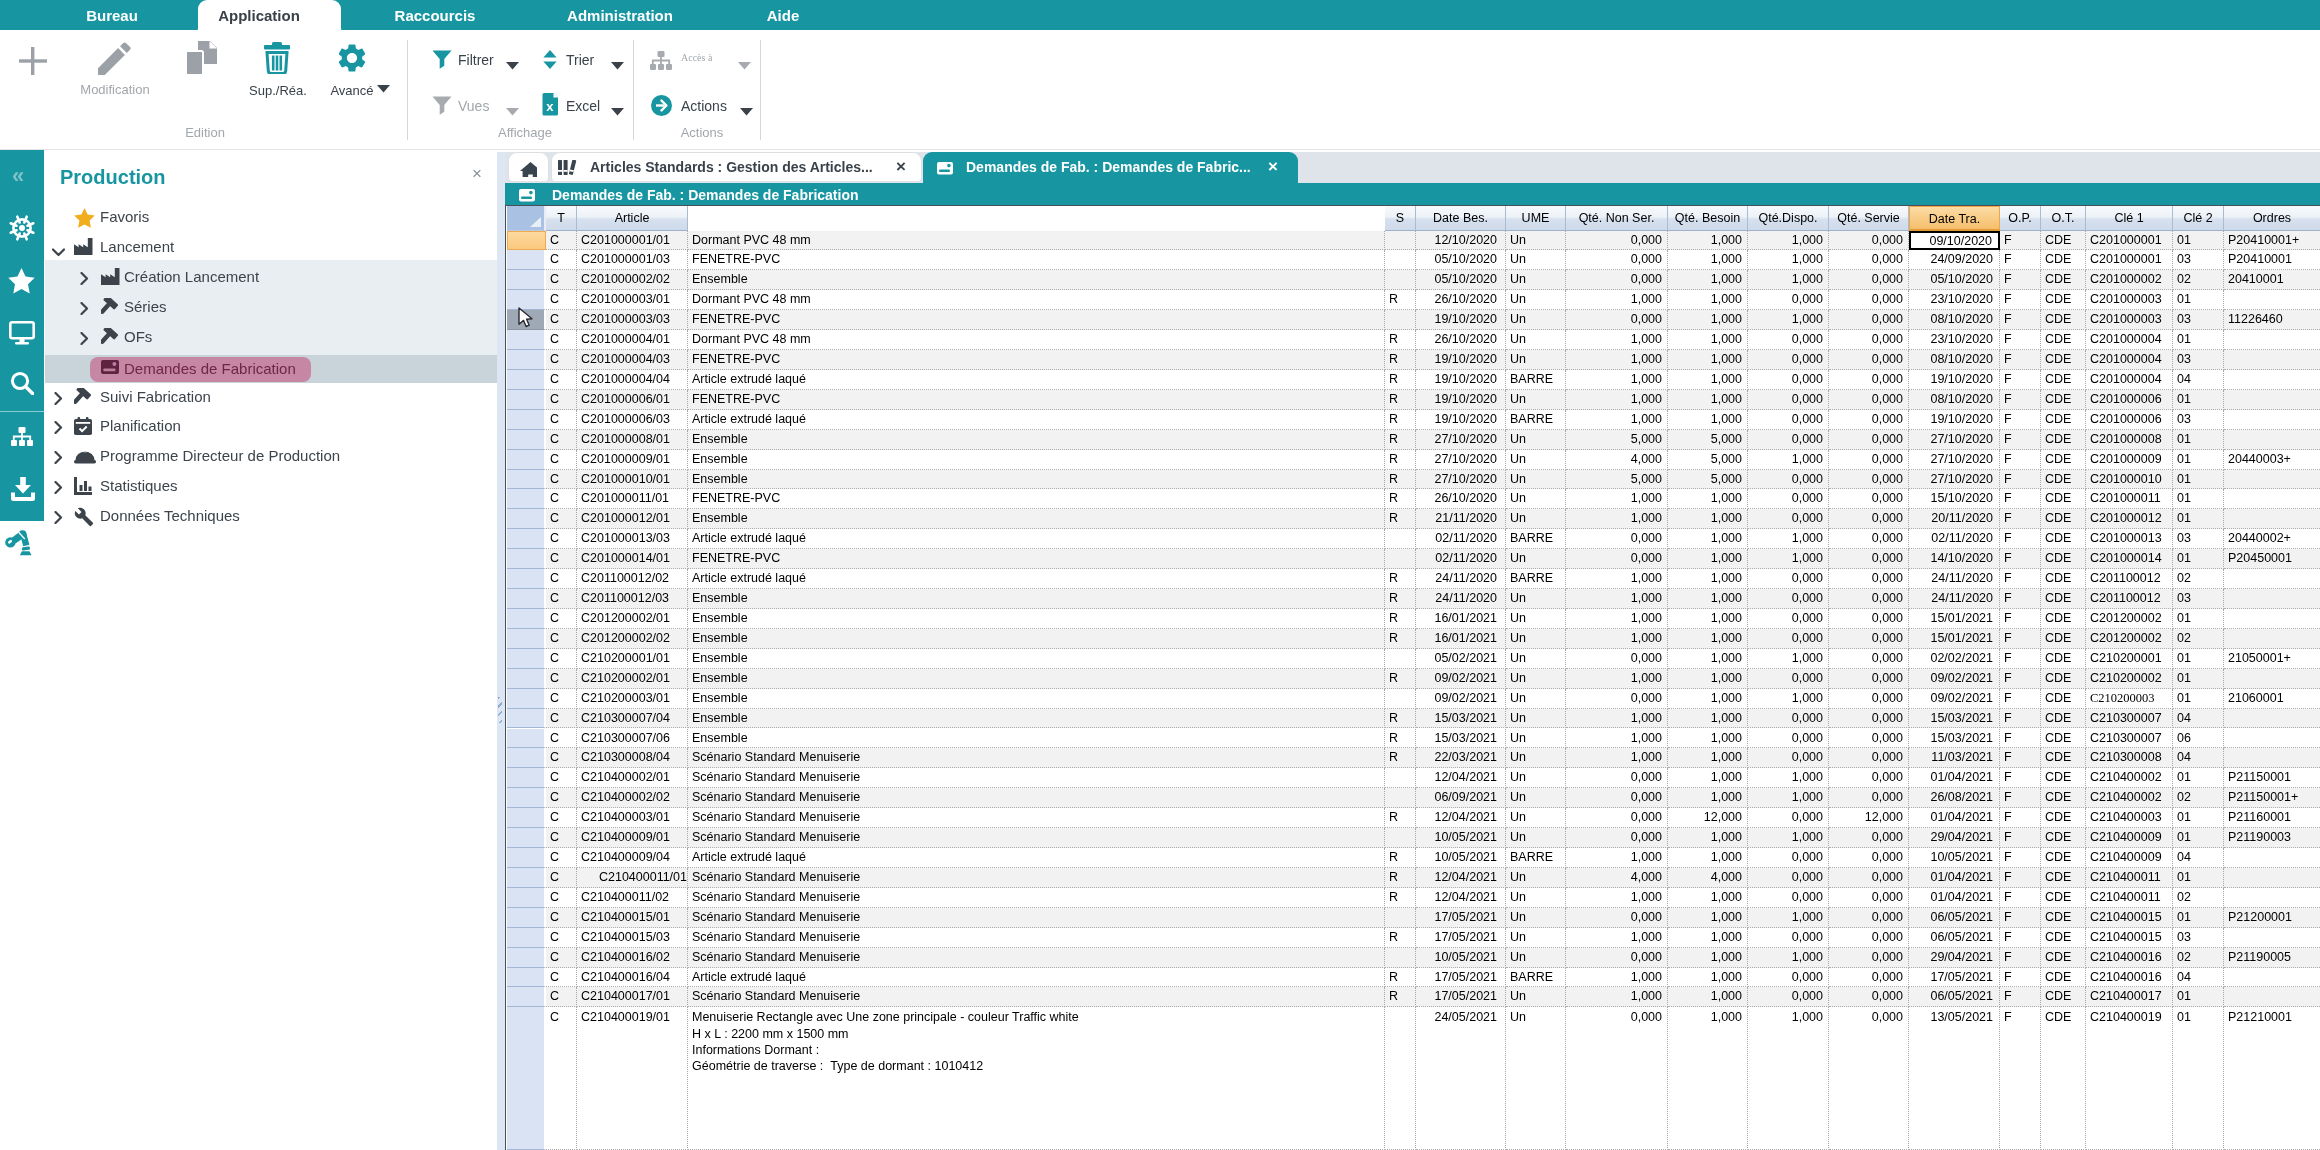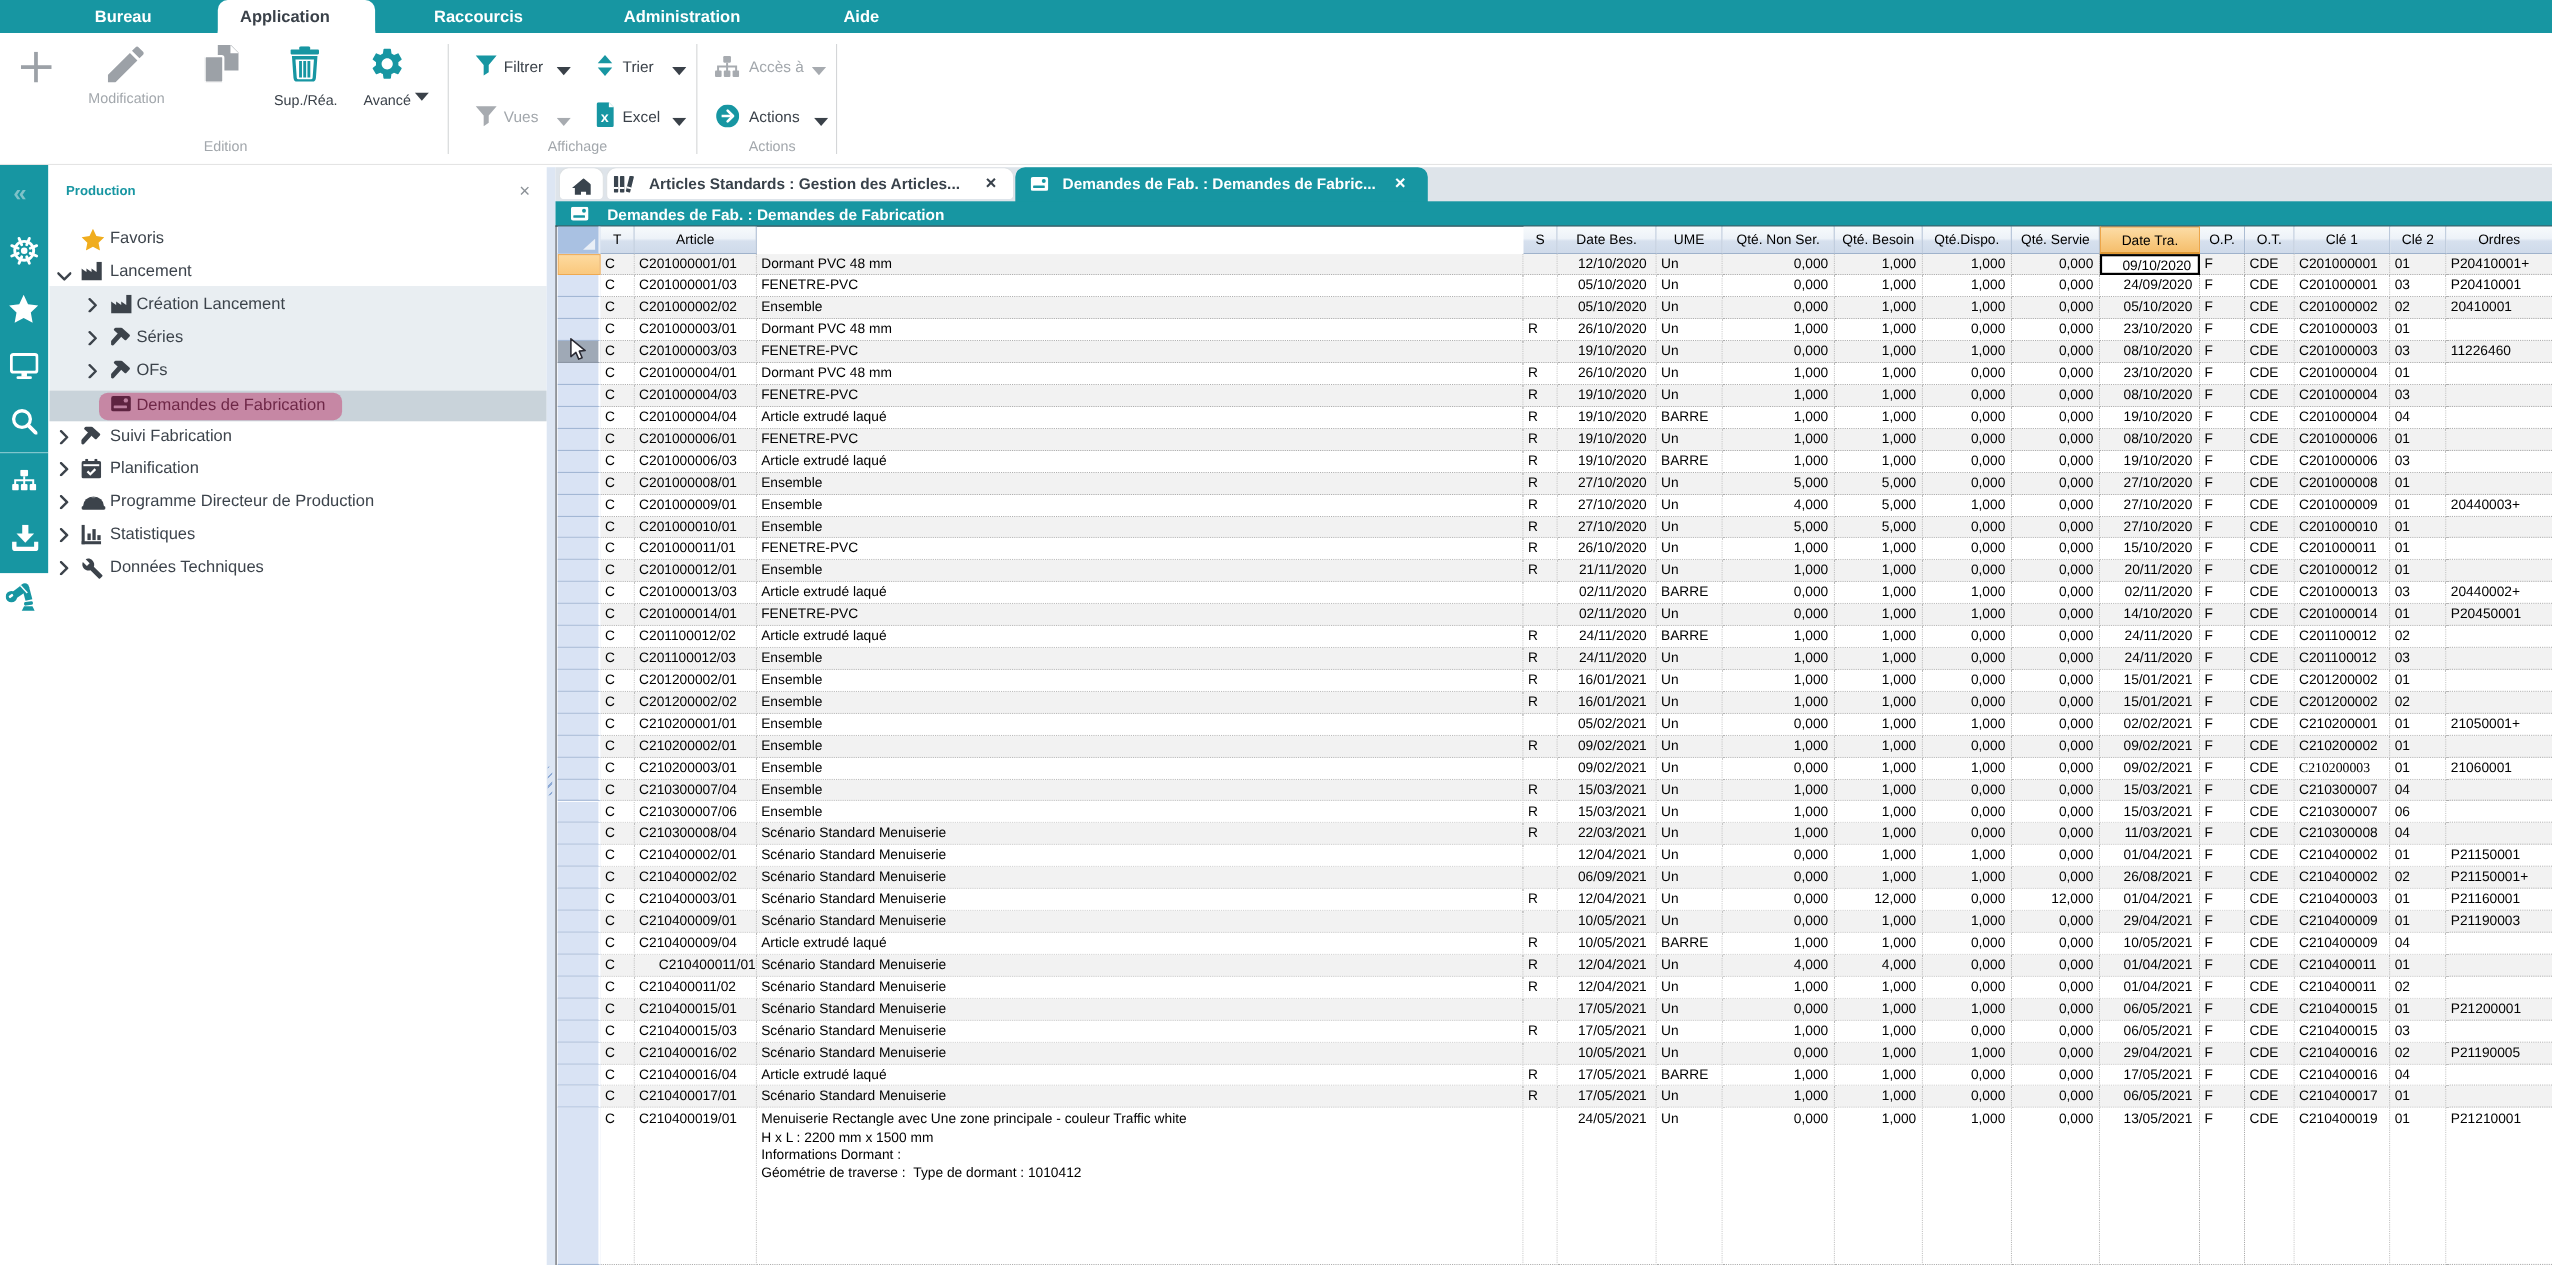--- a/index.html
+++ b/index.html
@@ -100,21 +100,21 @@
       <path d="M0 0 h13 L6.5 7.5 Z" fill="#3A4149"></path>
     </svg></div>
 <div class="vsep" style="left:633px;"></div>
 <div class="abs" style="left:650px;top:51px;"><svg width="22" height="19" viewBox="0 0 22 19" style="">
       <rect x="7.5" y="0" width="7" height="6" rx="1" fill="#A7ABB0"></rect>
       <path d="M11 6 v3 M2.8 14 v-4.5 h16.4 v4.5 M11 9 v5" stroke="#A7ABB0" stroke-width="1.8" fill="none"></path>
       <rect x="0" y="13" width="6" height="6" rx="1" fill="#A7ABB0"></rect>
       <rect x="8" y="13" width="6" height="6" rx="1" fill="#A7ABB0"></rect>
       <rect x="16" y="13" width="6" height="6" rx="1" fill="#A7ABB0"></rect>
     </svg></div>
-<div class="rlabel" style="left:681px;top:52px;font-size:14px;">Accès à</div>
+<div class="rlabel" style="left:681px;top:52px;font-size:10px;font-family:Liberation Serif, serif;">Accès à</div>
 <div class="abs" style="left:738px;top:56px;"><svg width="13" height="8" viewBox="0 0 13 8" style="">
       <path d="M0 0 h13 L6.5 7.5 Z" fill="#A7ABB0"></path>
     </svg></div>
 <div class="abs" style="left:651px;top:95px;"><svg width="21" height="21" viewBox="0 0 21 21" style="">
       <circle cx="10.5" cy="10.5" r="10.5" fill="#1796A2"></circle>
       <line x1="5" y1="10.5" x2="13.5" y2="10.5" stroke="#fff" stroke-width="2.4"></line>
       <path d="M10.5 5.6 L15.4 10.5 L10.5 15.4" fill="none" stroke="#fff" stroke-width="2.4" stroke-linecap="round" stroke-linejoin="round"></path>
     </svg></div>
 <div class="rtext" style="left:681px;top:98px;">Actions</div>
 <div class="abs" style="left:740px;top:102px;"><svg width="13" height="8" viewBox="0 0 13 8" style="">
@@ -167,21 +167,21 @@
       <circle cx="5.4" cy="13.4" r="5.2" fill="#1796A2"></circle>
       <polygon points="6.2,9.2 15.4,2.2 20.2,7.8 10.6,14.4" fill="#1796A2"></polygon>
       <circle cx="17.6" cy="5.2" r="3.9" fill="#1796A2"></circle>
       <polygon points="15.6,7.6 21.4,4.4 24.4,15.8 18.2,17.2" fill="#1796A2"></polygon>
       <line x1="13.6" y1="3.2" x2="19.8" y2="10" stroke="#fff" stroke-width="1.3"></line>
       <rect x="16.8" y="17.9" width="8.2" height="3.3" rx="1.5" fill="#1796A2" transform="rotate(-8 21 19.5)"></rect>
       <path d="M14.8 26.2 l2.1-4 h7.6 l2 4 z" fill="#1796A2"></path>
       <rect x="2.8" y="11.6" width="4.4" height="2.4" rx="1" fill="#fff" transform="rotate(-38 5 12.8)"></rect>
     </svg></div>
 <div class="abs tree"></div>
-<div class="abs" style="left:60px;top:166px;color:#1796A2;font-size:12px;font-weight:bold;">Production</div>
+<div class="abs" style="left:60px;top:166px;color:#1796A2;font-size:20px;font-weight:bold;">Production</div>
 <div class="abs" style="left:472px;top:164px;color:#8B9197;font-size:17px;">×</div>
 <div class="abs" style="left:45px;top:259.5px;width:452px;height:95px;background:#E9EEF2;"></div>
 <div class="abs" style="left:45px;top:354.5px;width:452px;height:28.5px;background:#C9D3DA;"></div>
 <div class="abs" style="left:90px;top:356.5px;width:221px;height:25px;background:#C687A4;border-radius:8px;"></div>
 <div class="abs" style="left:74px;top:208px;"><svg width="21" height="20" viewBox="0 0 21 20" style="">
       <path d="M10.5 0 L13.6 6.6 20.8 7.6 15.6 12.6 16.9 19.8 10.5 16.4 4.1 19.8 5.4 12.6 0.2 7.6 7.4 6.6 Z" fill="#F0AD1E"></path>
     </svg></div>
 <div class="treeitem" style="left:100px;top:208px;color:#3C434B;">Favoris</div>
 <div class="abs" style="left:52px;top:243px;"><svg width="13" height="9" viewBox="0 0 13 9" style="">
       <path d="M1 1.5 L6.5 7 L12 1.5" fill="none" stroke="#3C434B" stroke-width="2.2" stroke-linecap="round" stroke-linejoin="round"></path>

